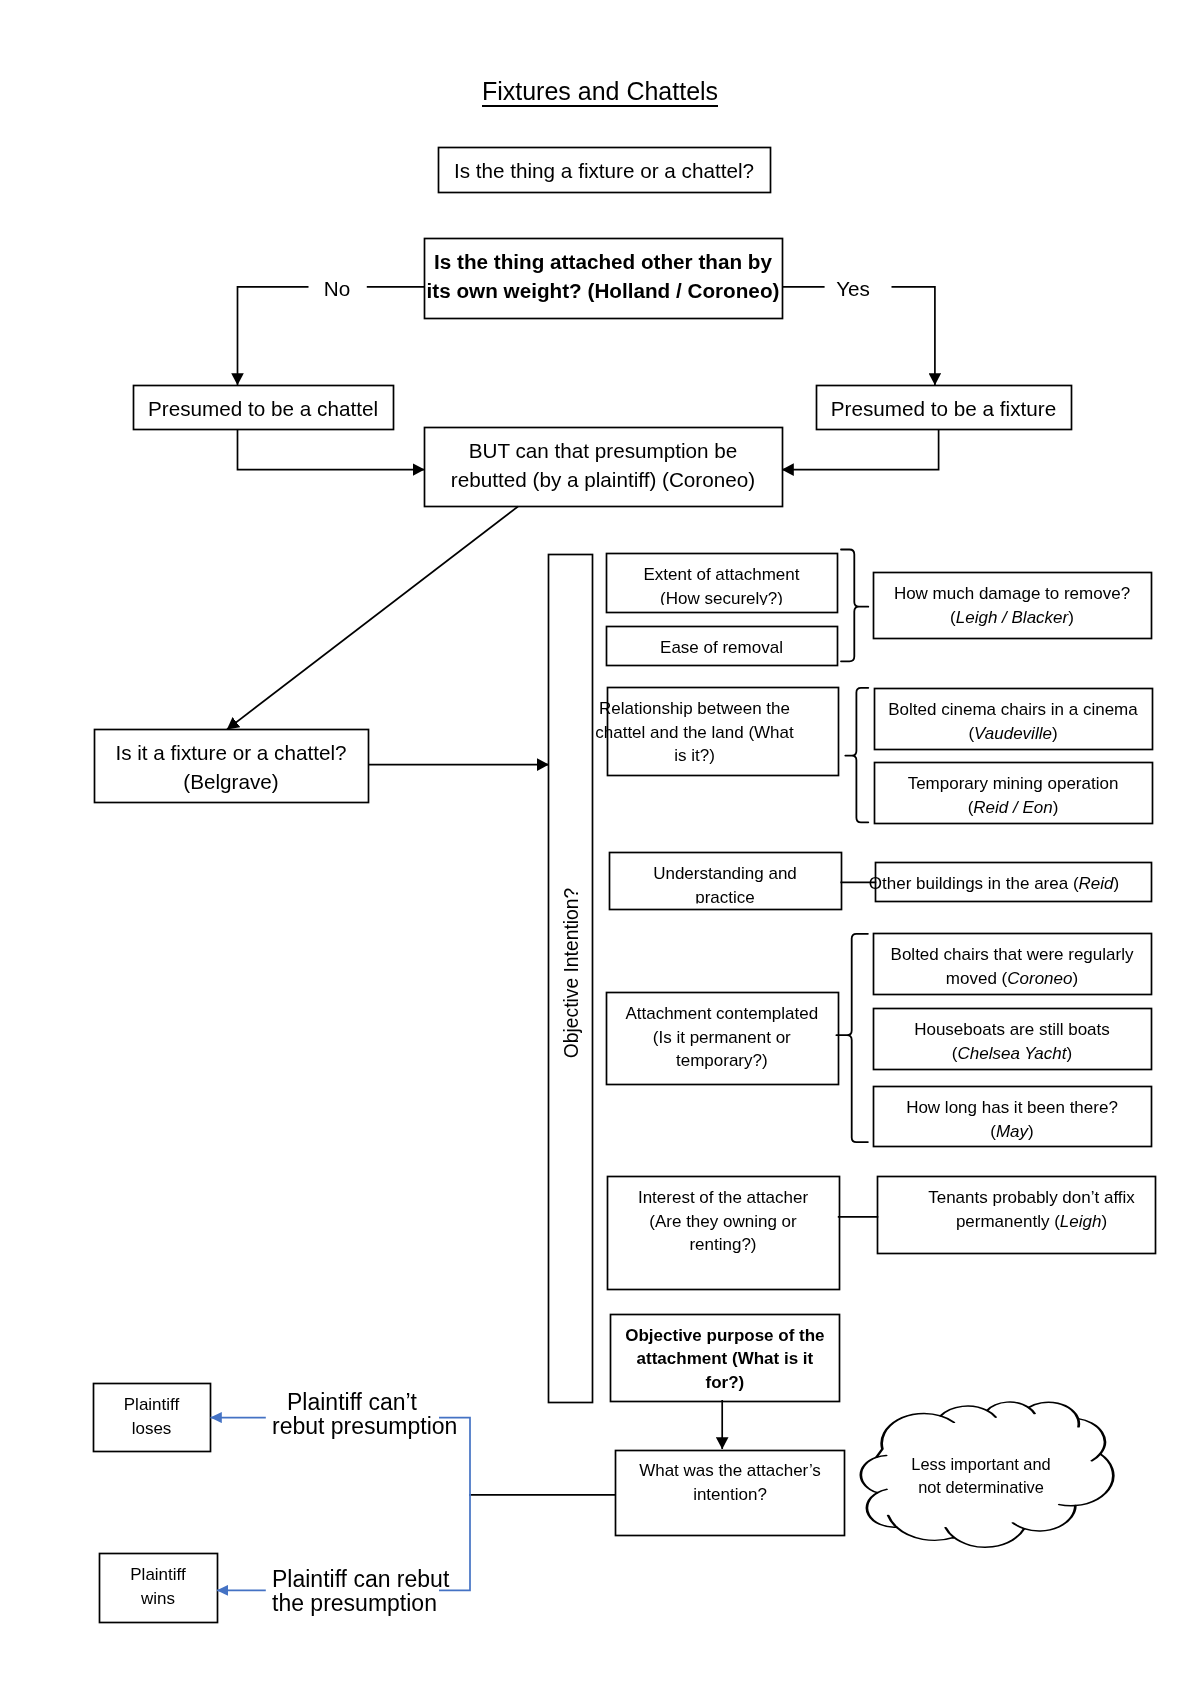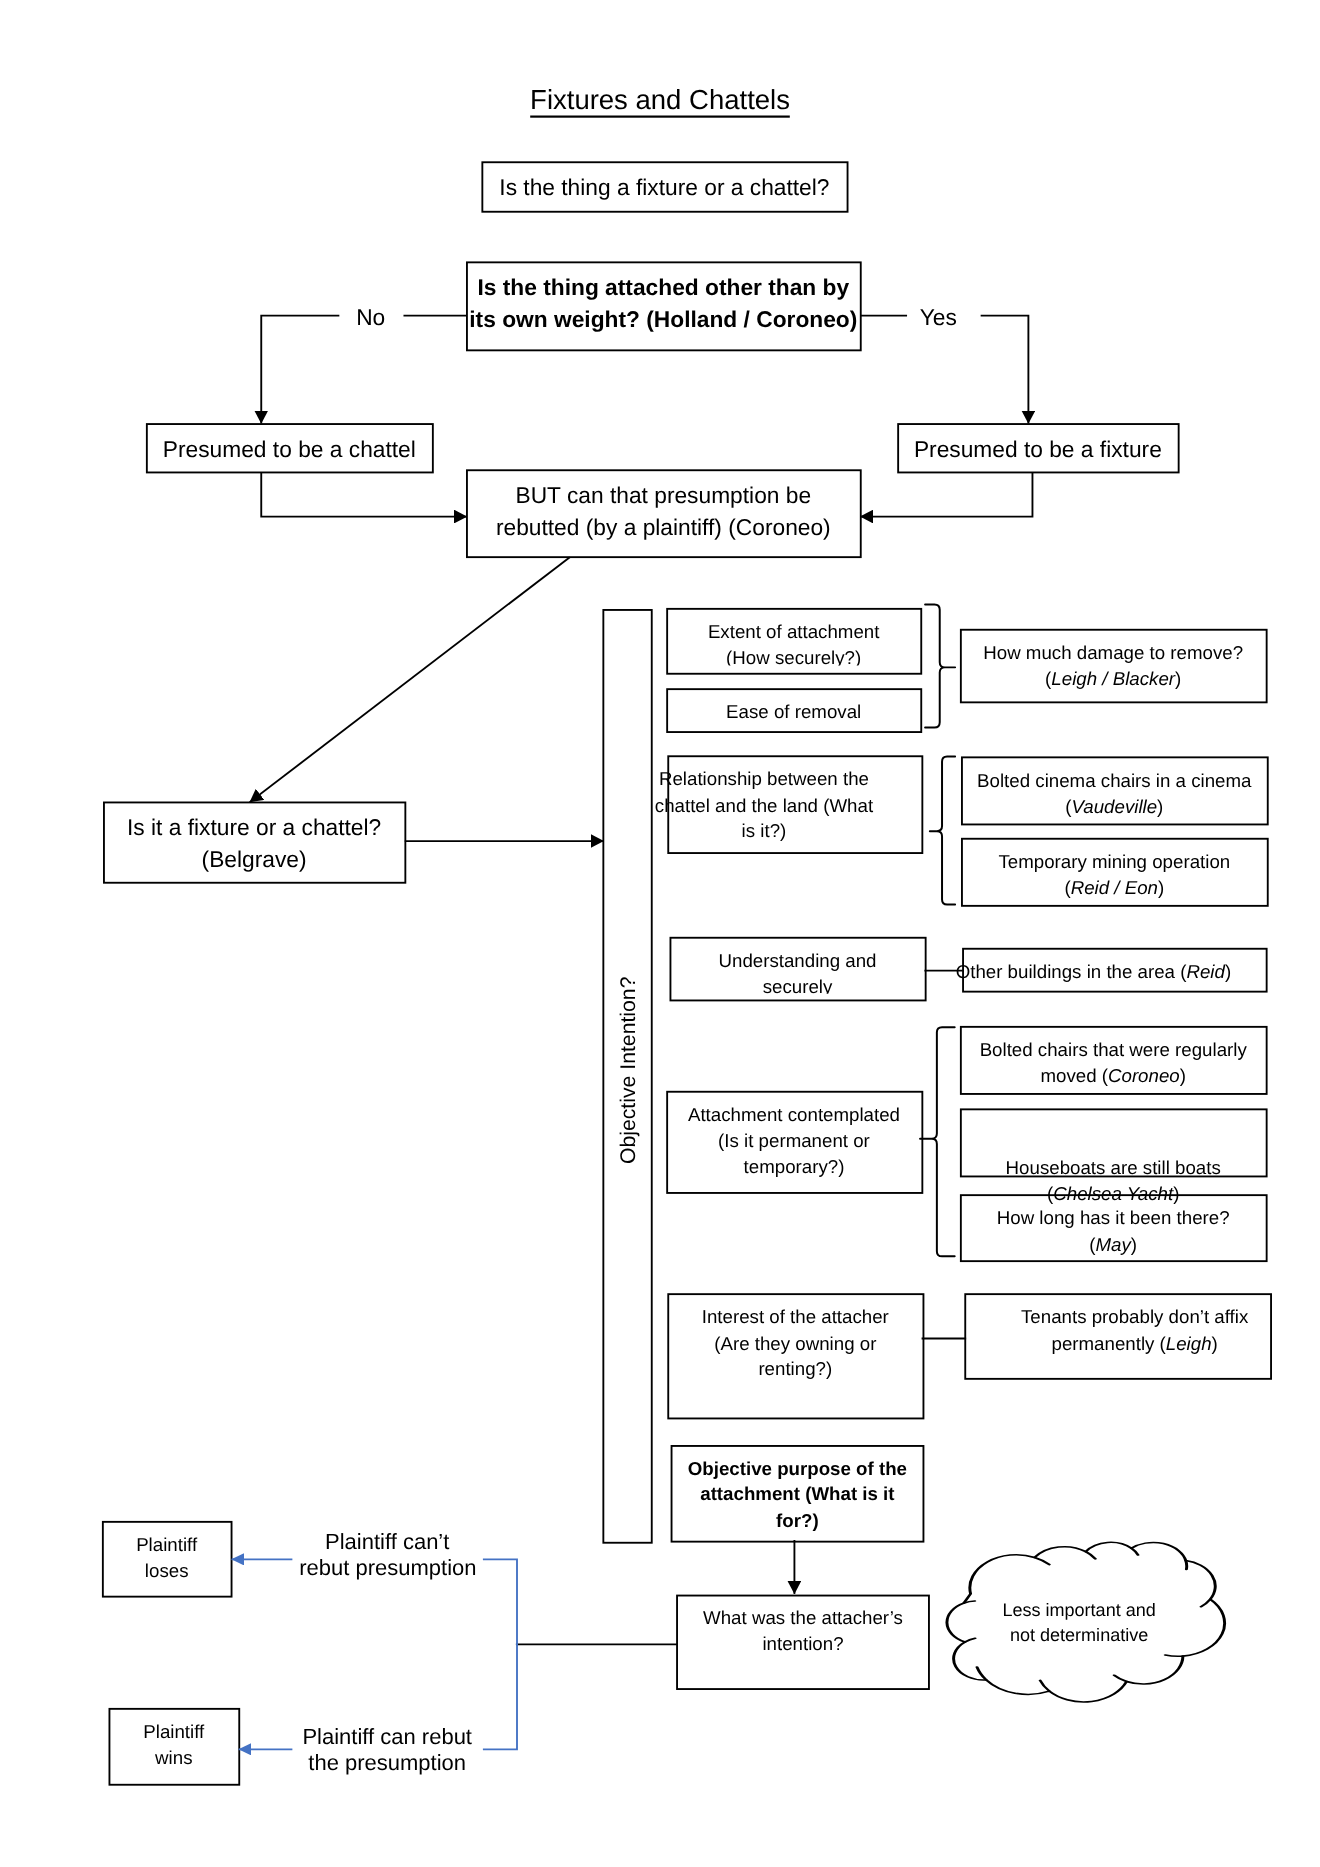--- a/index.html
+++ b/index.html
@@ -12,21 +12,21 @@
        display:flex;align-items:center;justify-content:center;text-align:center;
        font-size:20.7px;line-height:28.9px;background:transparent;--ty:9.4px;align-items:flex-start;}
   .box > span{display:block;width:100%;white-space:nowrap;position:relative;top:var(--ty,0px);}
   .sm{font-size:17px;line-height:23.8px;--ty:8.8px;align-items:flex-start;}
   .title{position:absolute;font-weight:normal;font-size:25px;
          text-align:center;}
   .title span{border-bottom:2.4px solid #000;padding-bottom:0px;}
   svg.lines{position:absolute;left:0;top:0;width:1200px;height:1697px;overflow:visible;}
   .lbl{position:absolute;font-size:20.7px;line-height:28.6px;text-align:center;
        white-space:nowrap;}
-  .lbl.sm{font-size:20px;line-height:23.8px;--ty:8.8px;align-items:flex-start;}
+  .lbl.sm{font-size:23px;line-height:23.8px;--ty:8.8px;align-items:flex-start;}
   i{font-style:italic;}
   .vbar{position:absolute;box-sizing:border-box;}
   .vtext{position:absolute;font-size:17px;white-space:nowrap;
          transform-origin:0 0;}
   .box.clipb > span{clip-path:inset(0 -20px var(--cb,0px) -20px);}
 </style>
 </head>
 <body>
 
 <div id="stage">
@@ -70,21 +70,21 @@
 
   <div class="box sm" style="left:606px;top:626px;width:231px;height:39px;">
     <span>Ease of removal</span>
   </div>
 
   <div class="box sm" style="left:579px;top:687px;width:231px;height:88px;">
     <span><span>Relationship between the</span><br><span>chattel and the land (What</span><br><span>is it?)</span></span>
   </div>
 
   <div class="box sm clipb" style="left:609px;top:852px;width:232px;height:57px;--cb:6px;">
-    <span><span>Understanding and</span><br><span>securely</span></span>
+    <span><span>Understanding and</span><br><span>practice</span></span>
   </div>
 
   <div class="box sm" style="left:605.8px;top:992.1px;width:232px;height:92px;">
     <span><span>Attachment contemplated</span><br><span>(Is it permanent or</span><br><span>temporary?)</span></span>
   </div>
 
   <div class="box sm" style="left:607px;top:1176px;width:232px;height:113px;">
     <span><span>Interest of the attacher</span><br><span>(Are they owning or</span><br><span>renting?)</span></span>
   </div>
 
@@ -105,21 +105,21 @@
   </div>
 
   <div class="box sm" style="left:856px;top:862px;width:276px;height:39px;">
     <span><span>Other buildings in the area (</span><i>Reid</i><span>)</span></span>
   </div>
 
   <div class="box sm" style="left:873px;top:933px;width:278px;height:61px;">
     <span><span>Bolted chairs that were regularly</span><br><span>moved (</span><i>Coroneo</i><span>)</span></span>
   </div>
 
-  <div class="box sm" style="left:873px;top:1008px;width:278px;height:61px;margin-top:32px;">
+  <div class="box sm" style="left:873px;top:1008px;width:278px;height:61px;">
     <span><span>Houseboats are still boats</span><br><span>(</span><i>Chelsea Yacht</i><span>)</span></span>
   </div>
 
   <div class="box sm" style="left:873px;top:1086px;width:278px;height:60px;">
     <span><span>How long has it been there?</span><br><span>(</span><i>May</i><span>)</span></span>
   </div>
 
   <div class="box sm" style="left:877px;top:1176px;width:278px;height:77px;padding-left:31px;">
     <span><span>Tenants probably don’t affix</span><br><span>permanently (</span><i>Leigh</i><span>)</span></span>
   </div>

